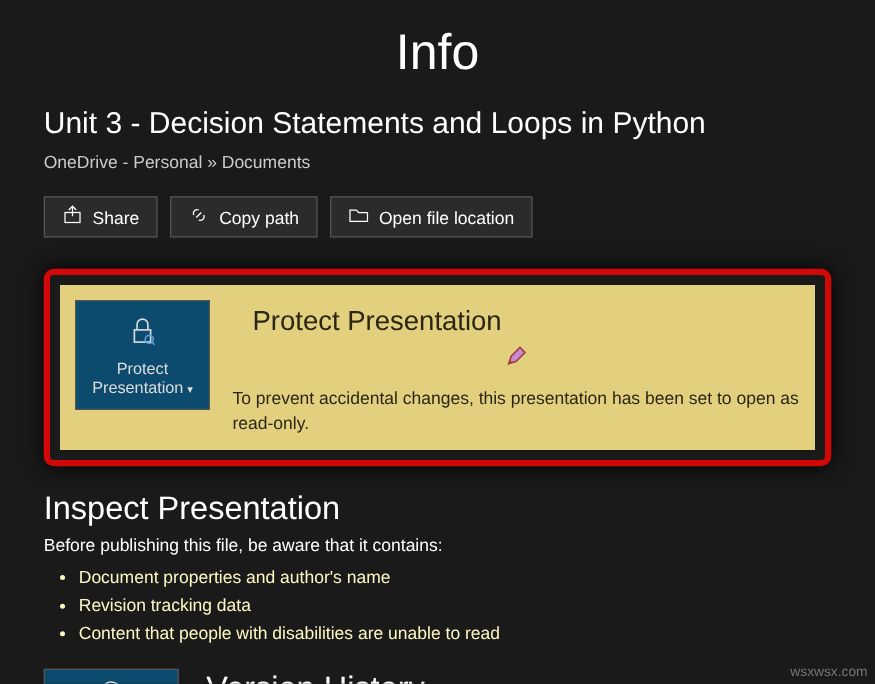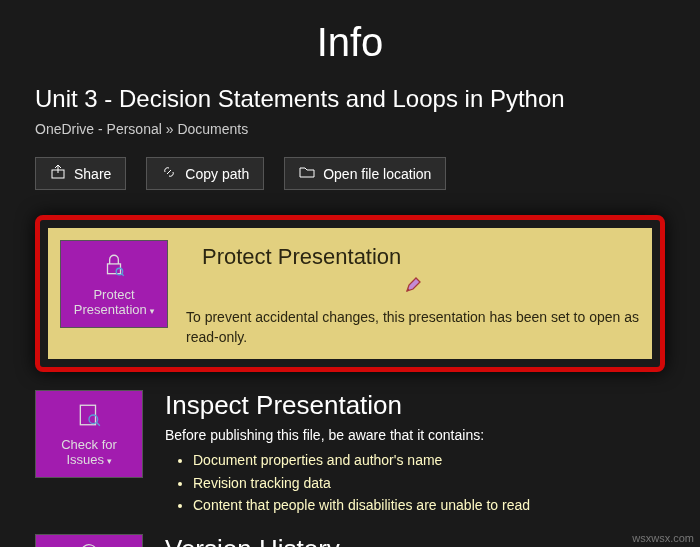--- a/index.html
+++ b/index.html
@@ -9,21 +9,21 @@
       font-family: "Segoe UI", Arial, sans-serif;
       width: 700px;
       height: 547px;
       overflow: hidden;
       position: relative;
     }
     .container { padding: 20px 35px; }
     .page-title { font-size: 40px; font-weight: 300; margin-bottom: 20px; text-align: center; }
     .doc-title { font-size: 24px; font-weight: 300; margin-bottom: 8px; }
     .breadcrumb { font-size: 14px; color: #ccc; margin-bottom: 20px; }
-    .action-buttons { display: flex; gap: 20px; margin-bottom: 25px; }
+    .action-buttons { display: flex; gap: 10px; margin-bottom: 25px; }
     .action-btn {
       background: #2b2b2b;
       border: 1px solid #555;
       color: #fff;
       padding: 6px 14px;
       font-size: 14px;
       display: flex;
       align-items: center;
       gap: 8px;
       cursor: pointer;
@@ -35,21 +35,21 @@
       margin-bottom: 18px;
       box-shadow: 0 0 18px rgba(0,0,0,0.9);
     }
     .protect-box {
       background: #e2d07f;
       display: flex;
       gap: 18px;
       padding: 12px;
     }
     .tile {
-      background: #a21caf;
+      background: #0c4a6e;
       border: 1px solid #555;
       width: 108px;
       height: 88px;
       display: flex;
       flex-direction: column;
       align-items: center;
       justify-content: center;
       color: #ddd;
       font-size: 13px;
       text-align: center;
@@ -129,31 +129,20 @@
                 <path d="M3 15 L5 13"></path>
               </svg>
           </span>
           <div class="protect-text">To prevent accidental changes, this presentation has been set to open as read-only.</div>
         </div>
       </div>
     </div>
   </div>
 
   <div class="section-row">
-    <div class="tile">
-      <span class="tile-icon">
-        <svg width="26" height="26" viewBox="0 0 24 24" fill="none" stroke="#ddd" stroke-width="1.2">
-            <rect x="4" y="3" width="14" height="18"></rect>
-            <circle cx="16" cy="16" r="4" stroke="#5aa0d8"></circle>
-            <line x1="19" y1="19" x2="22" y2="22" stroke="#5aa0d8"></line>
-          </svg>
-      </span>
-      <div>Check for</div>
-      <div><span>Issues</span><span class="chev">▾</span></div>
-    </div>
     <div class="inspect-content">
       <div class="section-heading">Inspect Presentation</div>
       <div class="section-subtext">Before publishing this file, be aware that it contains:</div>
       <ul class="inspect-list">
         <li>Document properties and author's name</li>
         <li>Revision tracking data</li>
         <li>Content that people with disabilities are unable to read</li>
       </ul>
     </div>
   </div>

